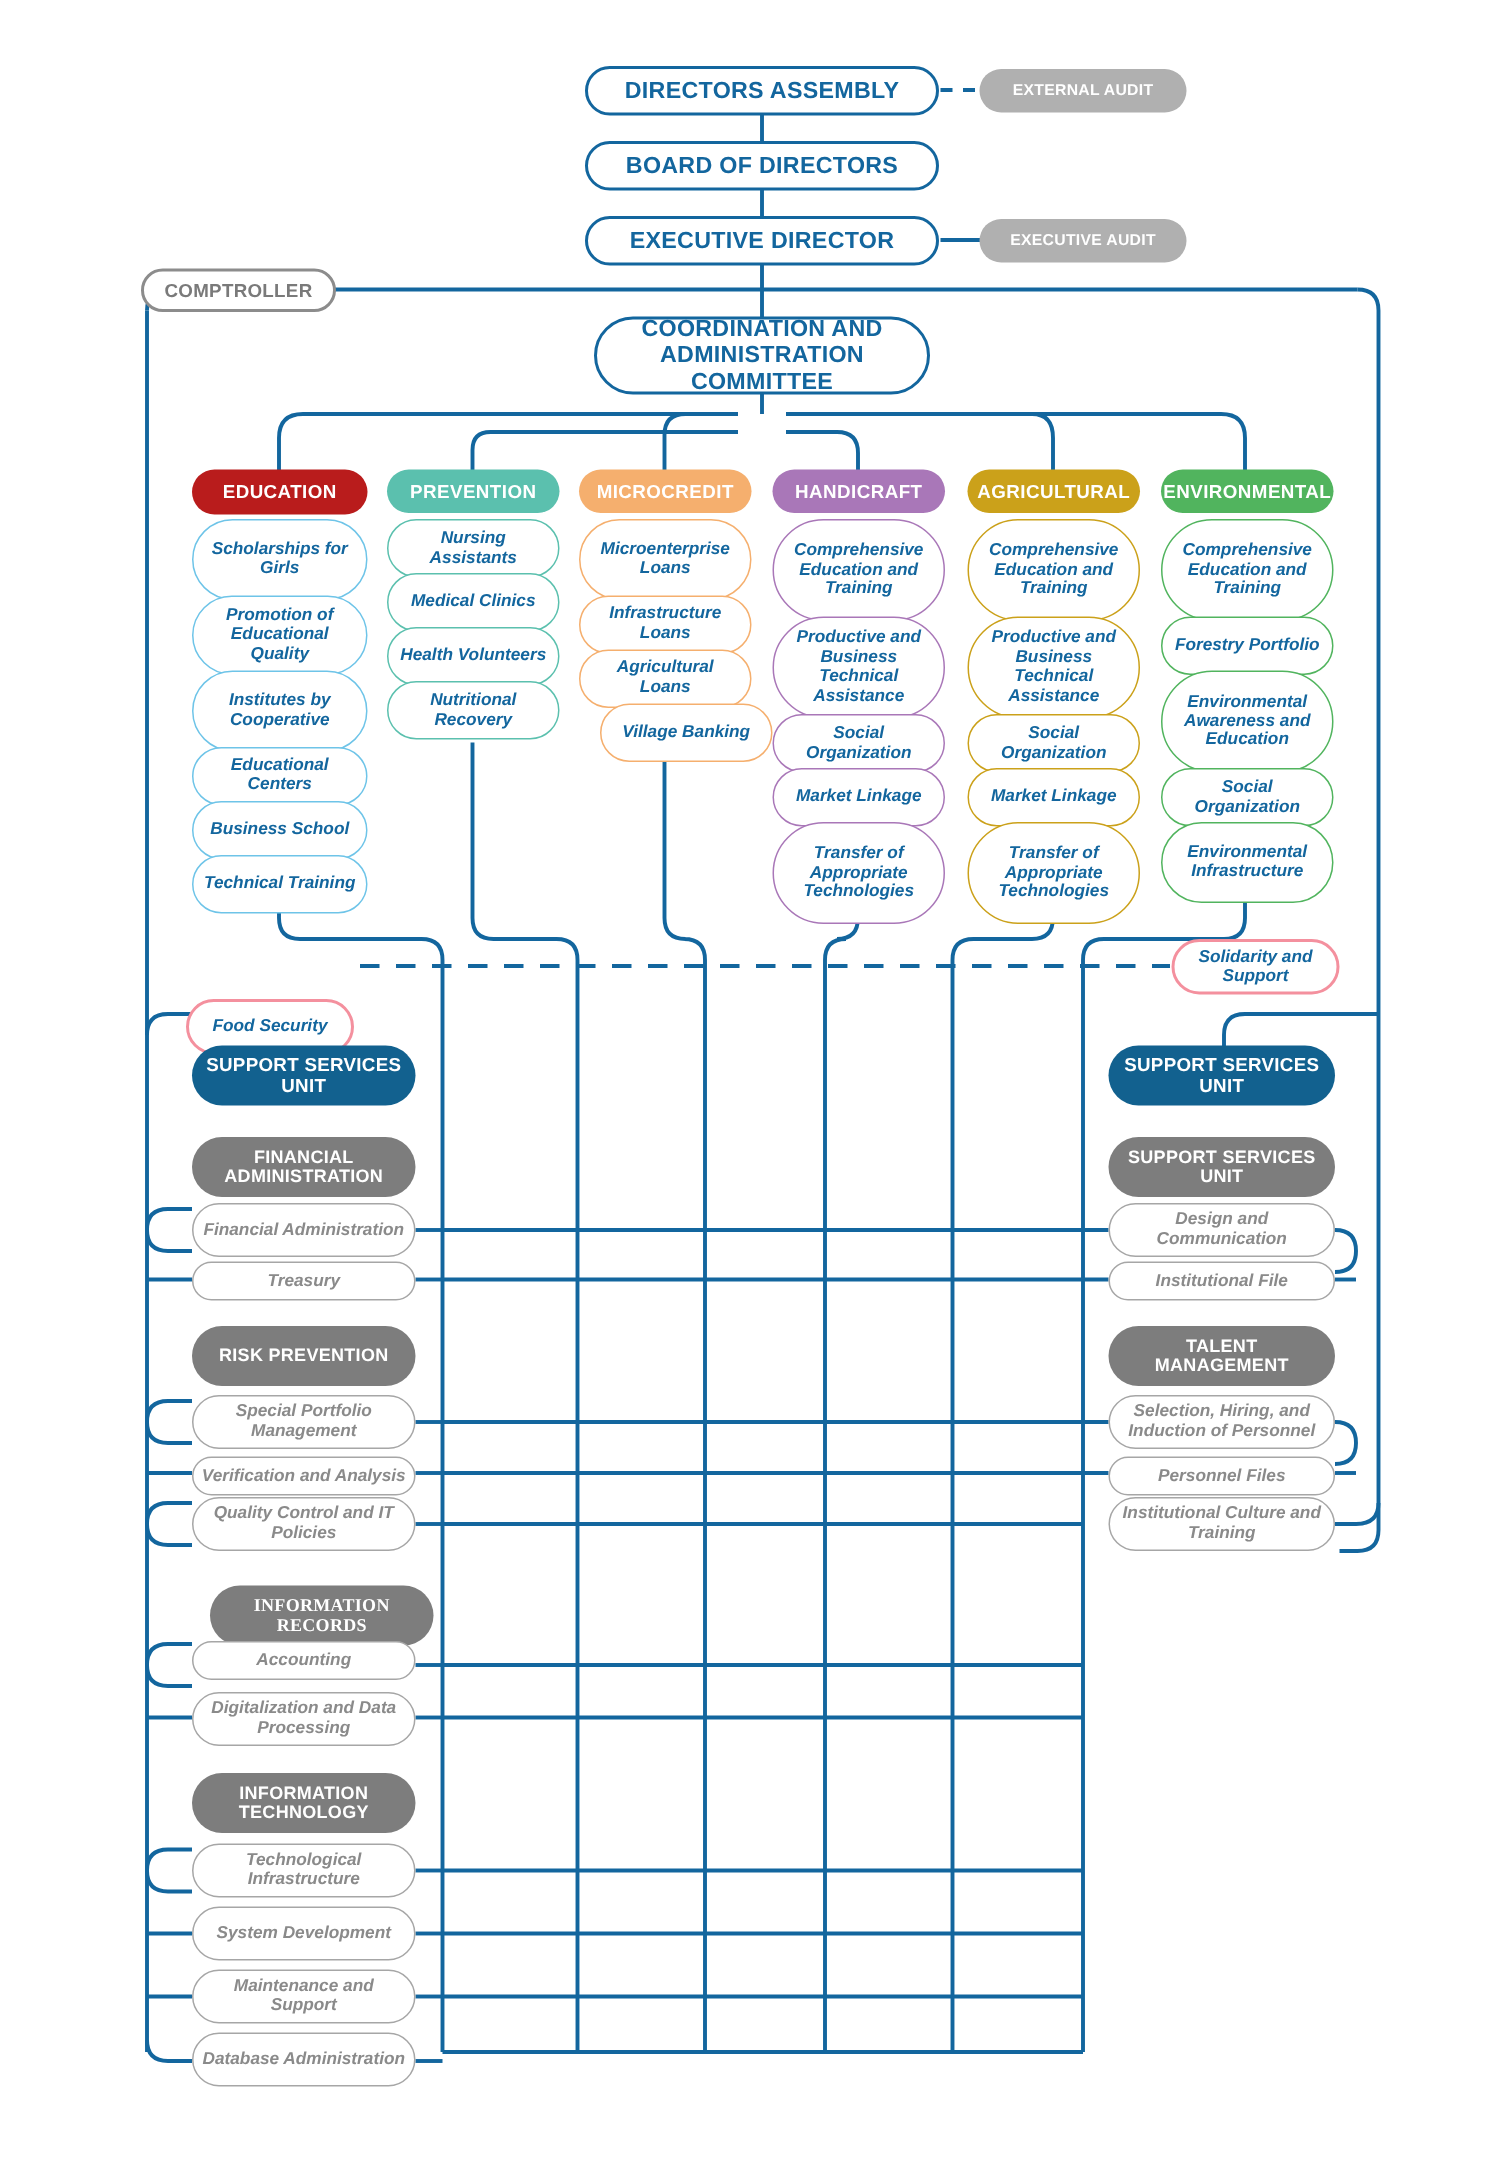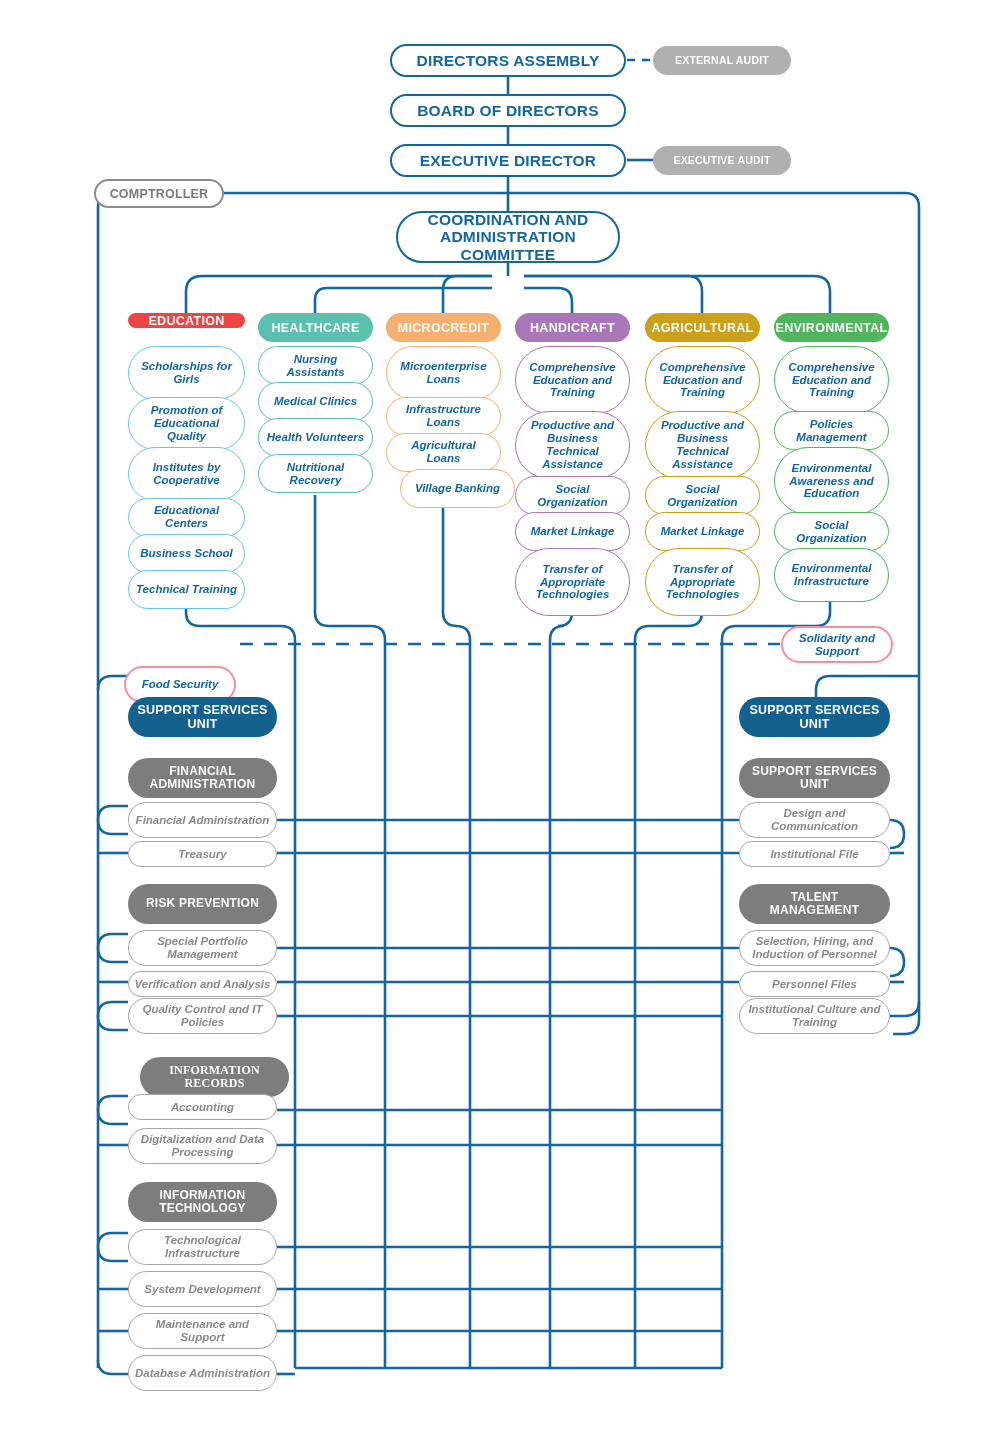--- a/index.html
+++ b/index.html
@@ -139,28 +139,28 @@
 
   <div class="pill top-cap" style="left:390px;top:144px;width:236px;height:33px;">EXECUTIVE DIRECTOR</div>
 
   <div class="pill audit" style="left:653px;top:146px;width:138px;height:29px;">EXECUTIVE AUDIT</div>
 
   <div class="pill comptroller" style="left:94px;top:179px;width:130px;height:29px;">COMPTROLLER</div>
 
   <div class="pill top-cap" style="left:396px;top:211px;width:224px;height:52px;padding:0 10px;">COORDINATION AND ADMINISTRATION COMMITTEE</div>
 
   <div id="departments">
-      <div class="pill dept-head" style="left:128px;top:313px;width:117px;height:15px;background:#ef4444;">EDUCATION</div>
+      <div class="pill dept-head" style="left:128px;top:313px;width:117px;height:30px;background:#b91c1c;">EDUCATION</div>
       <div class="pill dept-item" style="left:128px;top:346px;width:117px;height:53.5px;border:1.8px solid #6EC4E8;padding:0 7px;">Scholarships for Girls</div>
       <div class="pill dept-item" style="left:128px;top:396.5px;width:117px;height:53.5px;border:1.8px solid #6EC4E8;padding:0 7px;">Promotion of Educational Quality</div>
       <div class="pill dept-item" style="left:128px;top:447px;width:117px;height:53.5px;border:1.8px solid #6EC4E8;padding:0 7px;">Institutes by Cooperative</div>
       <div class="pill dept-item" style="left:128px;top:497.5px;width:117px;height:39px;border:1.8px solid #6EC4E8;padding:0 7px;">Educational Centers</div>
       <div class="pill dept-item" style="left:128px;top:533.5px;width:117px;height:39px;border:1.8px solid #6EC4E8;padding:0 7px;">Business School</div>
       <div class="pill dept-item" style="left:128px;top:569.5px;width:117px;height:39px;border:1.8px solid #6EC4E8;padding:0 7px;">Technical Training</div>
-      <div class="pill dept-head" style="left:258px;top:313px;width:115px;height:29px;background:#5BC0AE;">HEALTHCARE</div>
+      <div class="pill dept-head" style="left:258px;top:313px;width:115px;height:29px;background:#5BC0AE;">PREVENTION</div>
       <div class="pill dept-item" style="left:258px;top:346px;width:115px;height:39px;border:1.8px solid #5BC0AE;padding:0 7px;">Nursing Assistants</div>
       <div class="pill dept-item" style="left:258px;top:382px;width:115px;height:39px;border:1.8px solid #5BC0AE;padding:4px 7px;">Medical Clinics</div>
       <div class="pill dept-item" style="left:258px;top:418px;width:115px;height:39px;border:1.8px solid #5BC0AE;padding:0 7px;">Health Volunteers</div>
       <div class="pill dept-item" style="left:258px;top:454px;width:115px;height:39px;border:1.8px solid #5BC0AE;padding:0 7px;">Nutritional Recovery</div>
       <div class="pill dept-head" style="left:386px;top:313px;width:115px;height:29px;background:#F5AF6E;">MICROCREDIT</div>
       <div class="pill dept-item" style="left:386px;top:346px;width:115px;height:53.5px;border:1.8px solid #F5AF6E;padding:0 7px;">Microenterprise Loans</div>
       <div class="pill dept-item" style="left:386px;top:396.5px;width:115px;height:39px;border:1.8px solid #F5AF6E;padding:0 7px;">Infrastructure Loans</div>
       <div class="pill dept-item" style="left:386px;top:432.5px;width:115px;height:39px;border:1.8px solid #F5AF6E;padding:0 7px;">Agricultural Loans</div>
       <div class="pill dept-item" style="left:400px;top:468.5px;width:115px;height:39px;border:1.8px solid #F5AF6E;padding:0 7px;">Village Banking</div>
       <div class="pill dept-head" style="left:515px;top:313px;width:115px;height:29px;background:#A977B8;">HANDICRAFT</div>
@@ -170,21 +170,21 @@
       <div class="pill dept-item" style="left:515px;top:512px;width:115px;height:39px;border:1.8px solid #A977B8;padding:0 7px;">Market Linkage</div>
       <div class="pill dept-item" style="left:515px;top:548px;width:115px;height:68px;border:1.8px solid #A977B8;padding:0 7px;">Transfer of Appropriate Technologies</div>
       <div class="pill dept-head" style="left:645px;top:313px;width:115px;height:29px;background:#CBA11A;">AGRICULTURAL</div>
       <div class="pill dept-item" style="left:645px;top:346px;width:115px;height:68px;border:1.8px solid #CBA11A;padding:0 7px;">Comprehensive Education and Training</div>
       <div class="pill dept-item" style="left:645px;top:411px;width:115px;height:68px;border:1.8px solid #CBA11A;padding:0 7px;">Productive and Business Technical Assistance</div>
       <div class="pill dept-item" style="left:645px;top:476px;width:115px;height:39px;border:1.8px solid #CBA11A;padding:0 7px;">Social Organization</div>
       <div class="pill dept-item" style="left:645px;top:512px;width:115px;height:39px;border:1.8px solid #CBA11A;padding:0 7px;">Market Linkage</div>
       <div class="pill dept-item" style="left:645px;top:548px;width:115px;height:68px;border:1.8px solid #CBA11A;padding:0 7px;">Transfer of Appropriate Technologies</div>
       <div class="pill dept-head" style="left:774px;top:313px;width:115px;height:29px;background:#51B45E;">ENVIRONMENTAL</div>
       <div class="pill dept-item" style="left:774px;top:346px;width:115px;height:68px;border:1.8px solid #51B45E;padding:0 7px;">Comprehensive Education and Training</div>
-      <div class="pill dept-item" style="left:774px;top:411px;width:115px;height:39px;border:1.8px solid #51B45E;padding:0 7px;">Policies Management</div>
+      <div class="pill dept-item" style="left:774px;top:411px;width:115px;height:39px;border:1.8px solid #51B45E;padding:0 7px;">Forestry Portfolio</div>
       <div class="pill dept-item" style="left:774px;top:447px;width:115px;height:68px;border:1.8px solid #51B45E;padding:0 7px;">Environmental Awareness and Education</div>
       <div class="pill dept-item" style="left:774px;top:512px;width:115px;height:39px;border:1.8px solid #51B45E;padding:0 7px;">Social Organization</div>
       <div class="pill dept-item" style="left:774px;top:548px;width:115px;height:53.5px;border:1.8px solid #51B45E;padding:0 7px;">Environmental Infrastructure</div>
     </div>
 
   <div class="pill pink" style="left:124px;top:626px;width:112px;height:37px;margin-top:40px;">Food Security</div>
   <div class="pill pink" style="left:781px;top:626px;width:112px;height:37px;">Solidarity and Support</div>
 
   <div id="support-left">
       <div class="pill ssu" style="left:128px;top:697px;width:149px;height:40px;padding:0 6px;">SUPPORT SERVICES UNIT</div>

